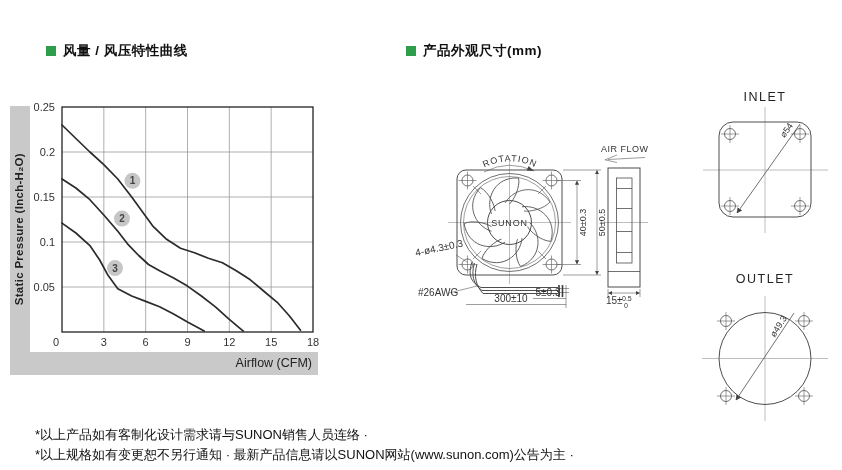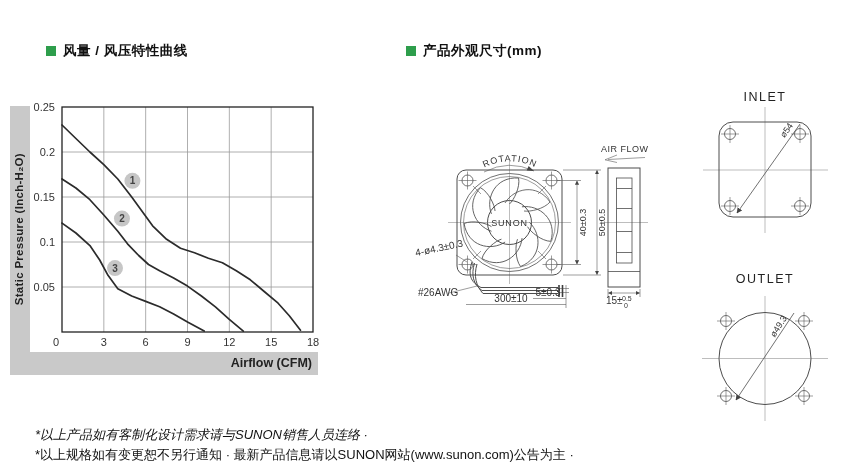--- a/index.html
+++ b/index.html
@@ -7,21 +7,21 @@
         font-family:"Liberation Sans",sans-serif;color:#111;}
   .sec-title{position:absolute;display:flex;align-items:center;gap:7px;}
   .sec-title .bullet{width:10px;height:10px;background:#2e9e4c;flex:0 0 auto;}
   .sec-title .txt{font-size:13.5px;font-weight:bold;color:#111;letter-spacing:0.5px;}
   .graybar{position:absolute;background:#c9c9c9;}
   #ylabel-wrap{position:absolute;left:8px;top:106px;width:22px;height:246px;
         display:flex;align-items:center;justify-content:center;}
   #ylabel-wrap .vtxt{writing-mode:vertical-rl;transform:rotate(180deg);
         font-size:11.5px;font-weight:bold;color:#222;letter-spacing:0.3px;white-space:nowrap;}
   #xlabel-wrap{position:absolute;left:10px;top:352px;width:302px;height:23px;
-        line-height:23px;text-align:right;padding-right:6px;font-size:12.5px;font-weight:bold;color:#222;}
+        line-height:23px;text-align:right;padding-right:6px;font-size:12.5px;font-weight:normal;color:#222;}
   svg{position:absolute;overflow:visible;}
   .grid{stroke:#9a9a9a;stroke-width:0.8;}
   .plot-border{fill:none;stroke:#222;stroke-width:1.3;}
   .tick{font-family:"Liberation Sans",sans-serif;font-size:11px;fill:#333;}
   .curve{fill:none;stroke:#2b2b2b;stroke-width:1.7;stroke-linejoin:round;stroke-linecap:round;}
   .clabel-bg{fill:#c6c6c6;}
   .clabel{font-family:"Liberation Sans",sans-serif;font-size:10px;fill:#444;font-weight:bold;}
   .dline{stroke:#4d4d4d;fill:none;stroke-width:1;}
   .dmed{stroke:#4d4d4d;fill:none;stroke-width:0.8;}
   .dthin{stroke:#5a5a5a;fill:none;stroke-width:0.6;}
@@ -229,16 +229,16 @@
       <line x1="717" y1="396" x2="735" y2="396" class="dthin"></line>
       <line x1="726" y1="387" x2="726" y2="405" class="dthin"></line>
       <circle cx="804" cy="396" r="5.5" class="dmed"></circle>
       <line x1="795" y1="396" x2="813" y2="396" class="dthin"></line>
       <line x1="804" y1="387" x2="804" y2="405" class="dthin"></line>
       <line x1="736" y1="400" x2="794" y2="313" class="dmed" marker-start="url(#arr)"></line>
       <text x="781" y="328" text-anchor="middle" class="dtext-s" transform="rotate(-57 781 328)">ø49.3</text>
     </g>
   </svg>
 
-  <div class="footnote" style="top:426px;font-style:italic;">*以上产品如有客制化设计需求请与SUNON销售人员连络 ·</div>
+  <div class="footnote" style="top:426px;">*以上产品如有客制化设计需求请与SUNON销售人员连络 ·</div>
   <div class="footnote" style="top:446px;">*以上规格如有变更恕不另行通知 · 最新产品信息请以SUNON网站(www.sunon.com)公告为主 ·</div>
 
 </div>
 
 </body></html>

